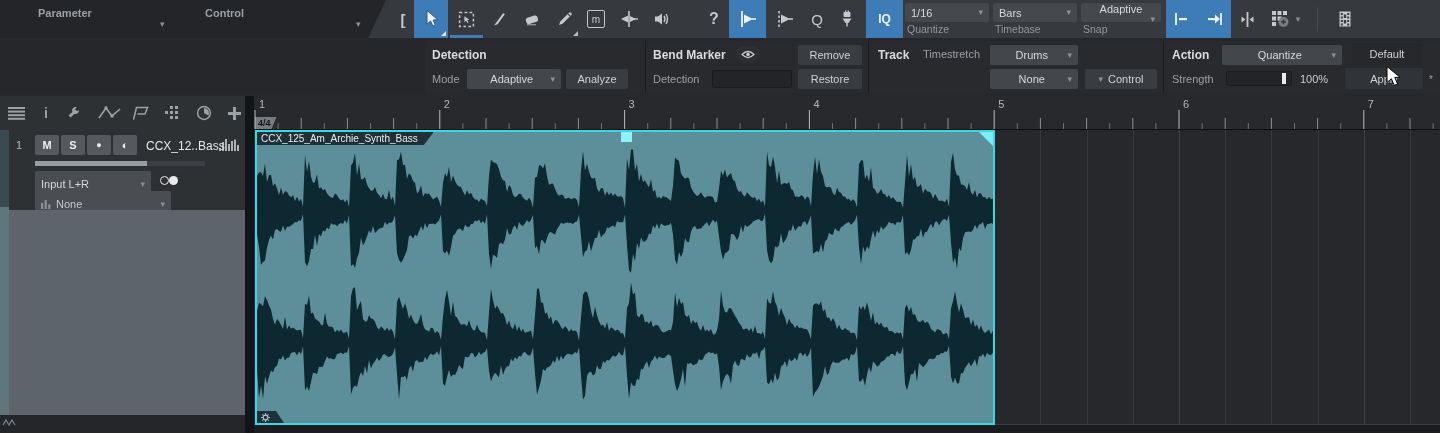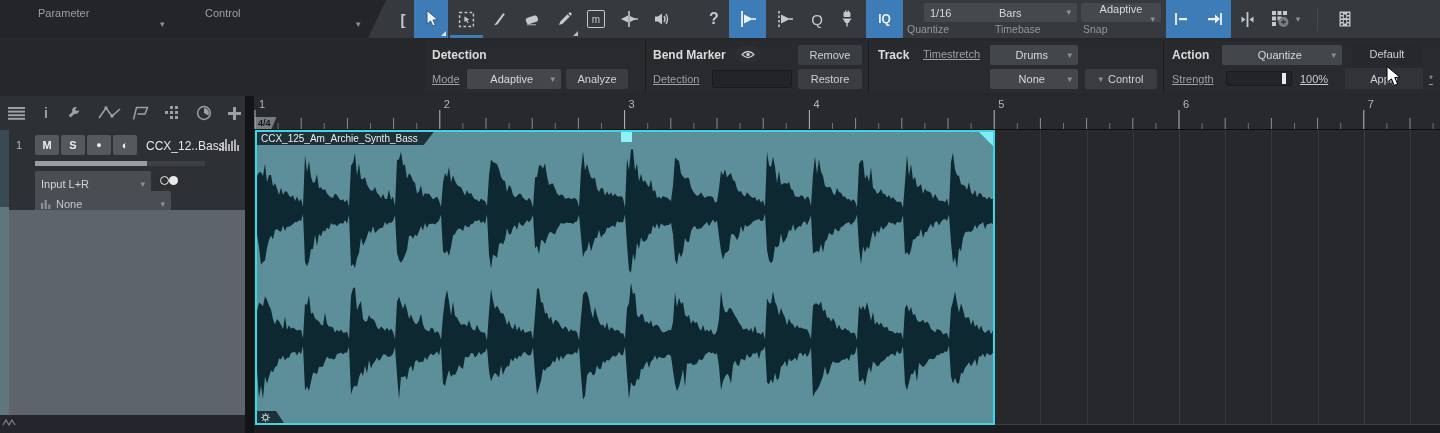--- a/index.html
+++ b/index.html
@@ -4,38 +4,38 @@
 <style>
   html,body{margin:0;padding:0;background:#0b0c0d;}
   #app{position:relative;width:1440px;height:433px;overflow:hidden;
        font-family:"Liberation Sans","DejaVu Sans",sans-serif;background:#26282c;
        -webkit-font-smoothing:antialiased;}
   .abs{position:absolute;}
   
   #row1{position:absolute;left:0;top:0;width:1440px;height:38px;background:#36393d;}
   #macro-tab{position:absolute;left:0;top:0;width:392px;height:38px;background:#232528;
              clip-path:polygon(0 0,386px 0,368px 38px,0 38px);}
-  .tab-label{position:absolute;top:7px;font-size:11px;font-weight:normal;color:#9ba0a5;}
+  .tab-label{position:absolute;top:7px;font-size:11px;font-weight:bold;color:#9ba0a5;}
   .caret{color:#8d9296;font-size:9px;line-height:9px;}
   .toolbtn{position:absolute;top:0;height:38px;display:flex;align-items:center;justify-content:center;color:#c6c9cc;}
   .toolbtn.sel{background:#3e7cb8;color:#eef2f5;}
   .flyout-corner{position:absolute;right:2px;bottom:2px;width:0;height:0;
                  border-left:5px solid transparent;border-bottom:5px solid #b9bdc0;}
   .tool-glyph{font-size:15px;font-weight:bold;}
   .qcol{position:absolute;top:0;height:38px;}
   .qdrop{position:absolute;left:0;top:3px;height:19px;background:#45494e;border-radius:2px;
          display:flex;align-items:center;font-size:11px;color:#d6d8da;padding:0 6px;box-sizing:border-box;}
   .qdrop .caret{margin-left:auto;}
   .qlabel{position:absolute;left:2px;top:23px;font-size:10.5px;color:#93979c;}
   
   #row2{position:absolute;left:0;top:41px;width:1440px;height:52px;background:#292a2e;}
   #row2 .filler{position:absolute;left:0;top:0;width:425px;height:52px;background:#26272a;}
   .vsep{position:absolute;top:0;width:1px;height:52px;background:#1b1c1e;}
   .sec-title{position:absolute;font-size:12px;font-weight:bold;color:#d9dbdd;}
-  .sec-label{position:absolute;font-size:11px;color:#9ba0a5;text-decoration:underline;}
+  .sec-label{position:absolute;font-size:11px;color:#9ba0a5;}
   .dd{position:absolute;background:#43474c;border-radius:2px;display:flex;align-items:center;
       font-size:11px;color:#d7d9db;box-sizing:border-box;padding:0 6px;}
   .dd .dd-text{flex:1;text-align:center;}
   .btn{position:absolute;background:#393c40;border-radius:2px;display:flex;align-items:center;justify-content:center;
        font-size:11px;color:#cfd2d4;box-sizing:border-box;}
   .inset{position:absolute;background:#222427;border:1px solid #1a1b1d;border-radius:2px;box-sizing:border-box;}
   
   #headerrow{position:absolute;left:0;top:96px;width:1440px;height:34px;background:#27292d;border-bottom:1px solid #0d0e10;box-sizing:border-box;}
   #edit-icons{position:absolute;left:0;top:0;width:245px;height:34px;background:#2e3134;}
   .eicon{position:absolute;top:8px;width:20px;height:18px;display:flex;align-items:center;justify-content:center;color:#9ca1a5;}
@@ -166,21 +166,21 @@
           <rect x="8.6" y="0.5" width="1.4" height="2" fill="#c6c9cc"></rect>
           <path d="M3.5,8.5 L12.5,8.5 L9.5,13 L6.5,13 Z" fill="#c6c9cc"></path>
           <rect x="7.3" y="13" width="1.4" height="3.5" fill="#c6c9cc"></rect>
         </svg>
     </div>
     <div class="toolbtn sel" style="left:866px;width:37px;">
       <span style="font-size:12px;font-weight:bold;">IQ</span>
     </div>
 
     <div class="qcol" style="left:905px;width:86px;">
-      <div class="qdrop" style="width:84px;margin-left:19px;">
+      <div class="qdrop" style="width:84px;">
         <span>1/16</span>
         <span class="caret">▾</span>
       </div>
       <span class="qlabel">Quantize</span>
     </div>
     <div class="qcol" style="left:993px;width:86px;text-align:center;">
       <div class="qdrop" style="width:84px;">
         <span>Bars</span>
         <span class="caret">▾</span>
       </div>

